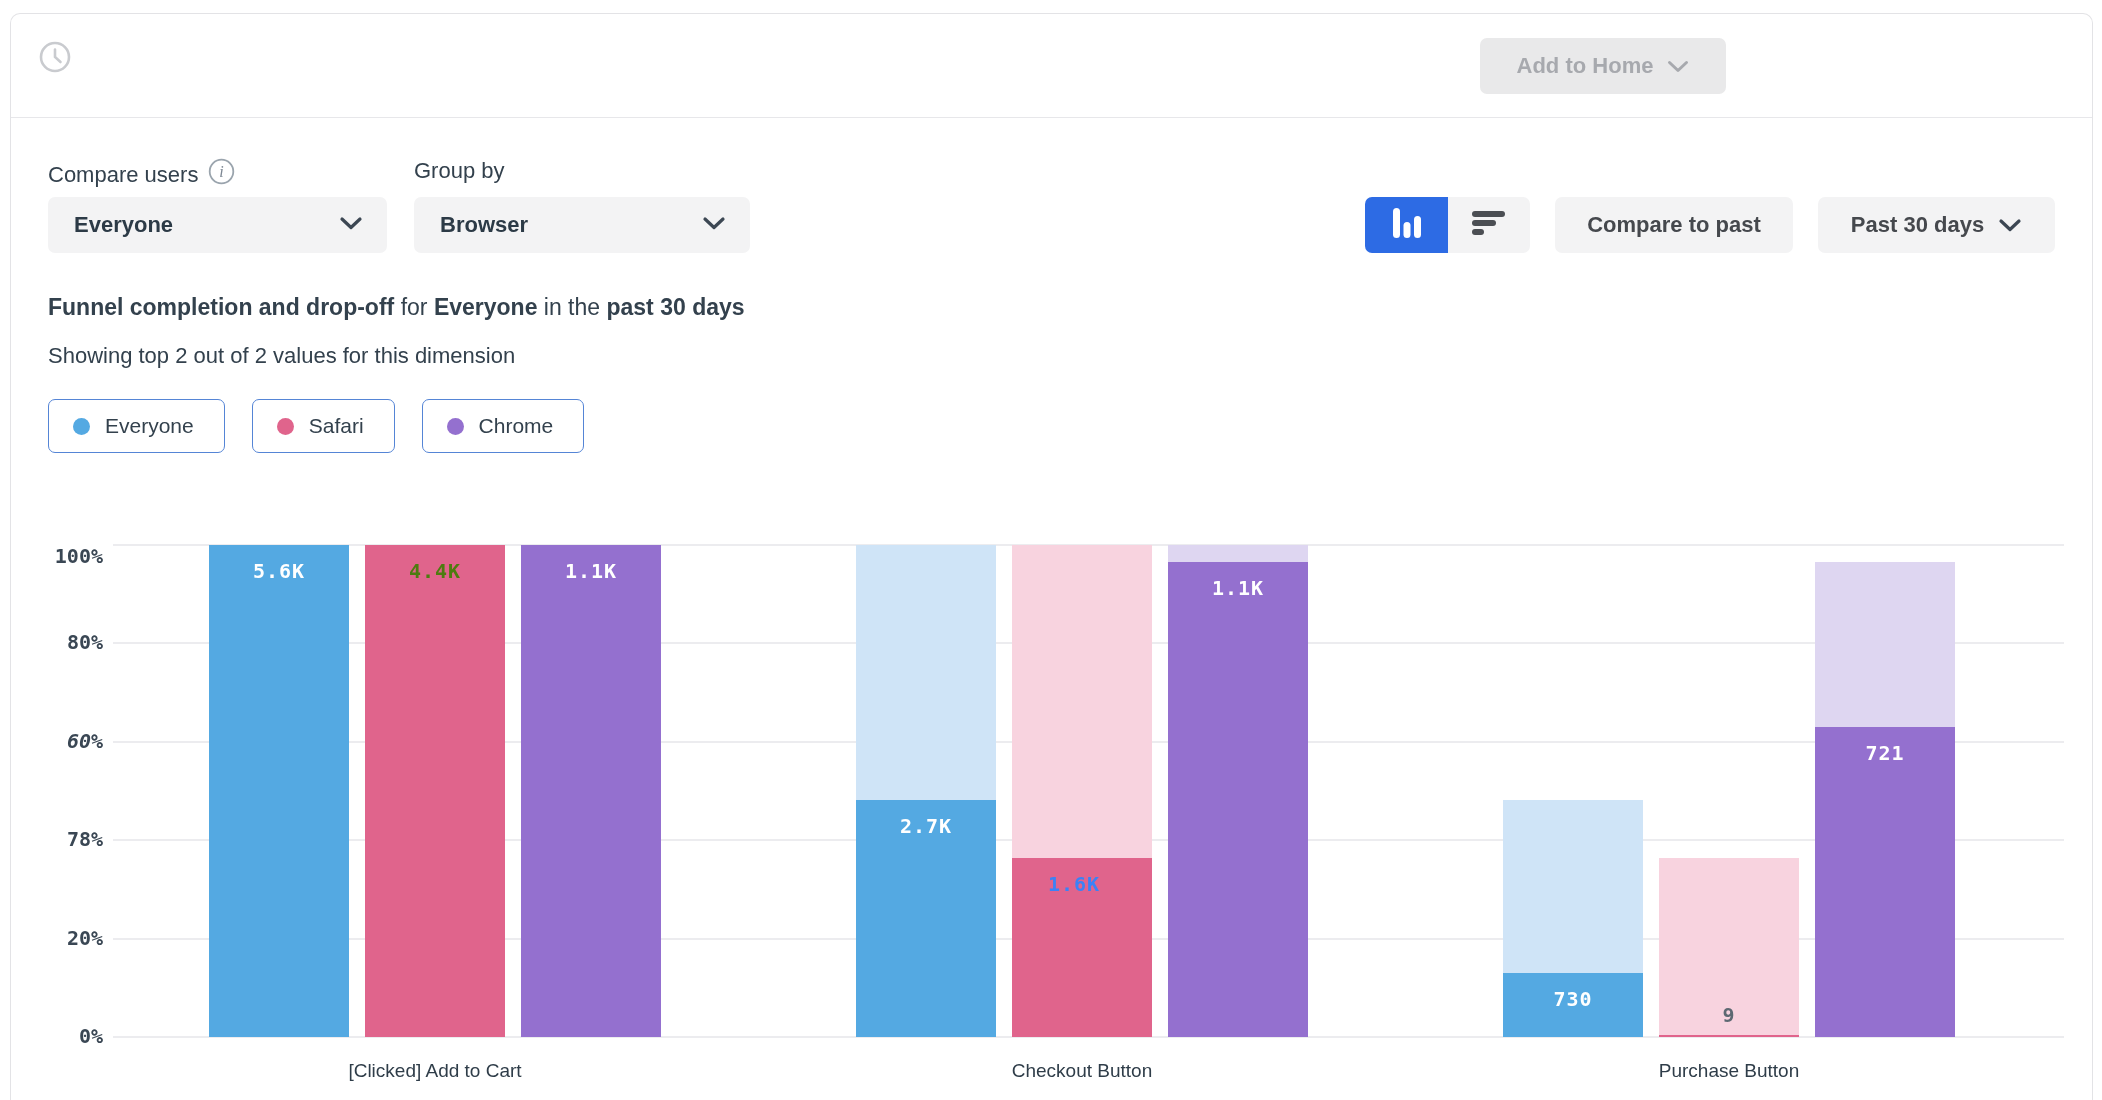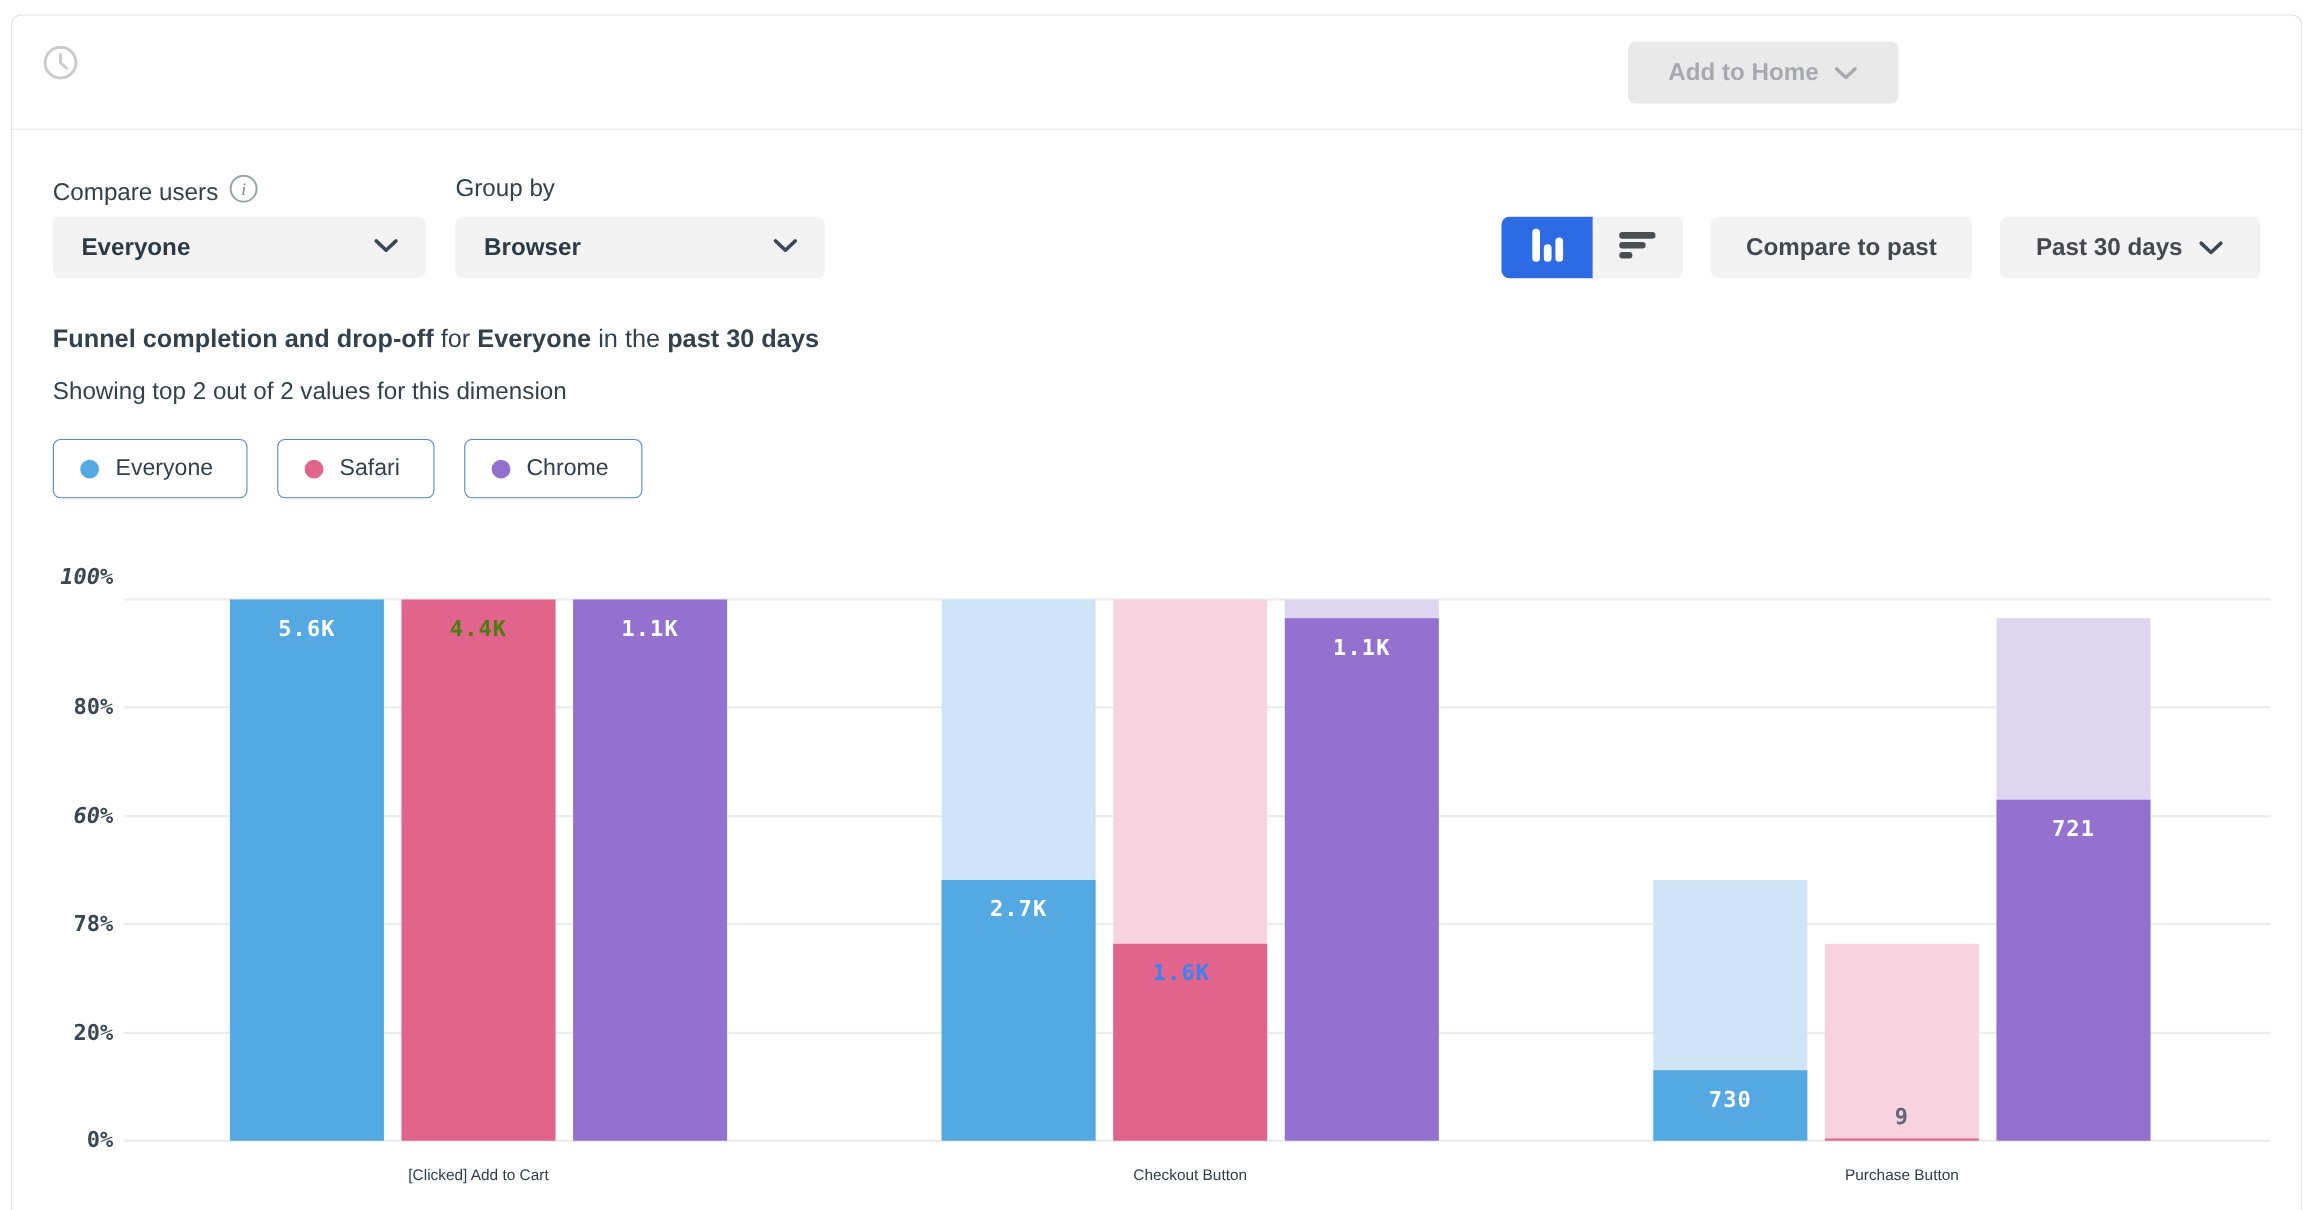--- a/index.html
+++ b/index.html
@@ -42,21 +42,21 @@
   .legend { position:absolute; left:48px; top:399px; display:flex; gap:27px; }
   .chip { height:54px; display:inline-flex; align-items:center; gap:15px; padding:0 30px 0 24px;
           border:1px solid #5585d6; border-radius:7px; background:#fff; cursor:pointer; }
   .chip .dot { width:17px; height:17px; border-radius:50%; }
   .chip .lbl { font-size:21px; color:#33414d; }
 
   
   .gridline { position:absolute; height:2px; background:#ececef; }
   .ytick { position:absolute; width:70px; text-align:right; font-family:"DejaVu Sans Mono", monospace;
            font-size:20px; font-weight:700; color:#3a4754; }
-  .xlabel { position:absolute; font-size:14px; color:#2f3d49; text-align:center; }
+  .xlabel { position:absolute; font-size:19px; color:#2f3d49; text-align:center; }
   .bar { position:absolute; }
   .bar-label { position:absolute; width:140px; text-align:center; font-family:"DejaVu Sans Mono", monospace;
                font-size:20px; font-weight:700; letter-spacing:1px; }
 </style>
 </head>
 <body>
 
 <div id="stage">
   <div class="card"></div>
 
@@ -157,21 +157,21 @@
         <span class="lbl">Safari</span>
       </div>
       <div class="chip">
         <span class="dot" style="background: rgb(148, 112, 207);"></span>
         <span class="lbl">Chrome</span>
       </div>
     </div>
 
   <div id="chart" class="abs" style="left:0; top:0; width:2102px; height:1100px;">
       <div class="gridline" style="left: 113px; top: 544px; width: 1951px;"></div>
-      <div class="ytick" style="left: 33px; top: 512px; font-style: italic;">100%</div>
+      <div class="ytick" style="left: 33px; top: 544px;">100%</div>
       <div class="gridline" style="left: 113px; top: 642.4px; width: 1951px;"></div>
       <div class="ytick" style="left: 33px; top: 630.4px;">80%</div>
       <div class="gridline" style="left: 113px; top: 740.8px; width: 1951px;"></div>
       <div class="ytick" style="left: 33px; top: 728.8px; font-style: italic;">60%</div>
       <div class="gridline" style="left: 113px; top: 839.2px; width: 1951px;"></div>
       <div class="ytick" style="left: 33px; top: 827.2px;">78%</div>
       <div class="gridline" style="left: 113px; top: 937.6px; width: 1951px;"></div>
       <div class="ytick" style="left: 33px; top: 925.6px;">20%</div>
       <div class="gridline" style="left: 113px; top: 1036px; width: 1951px;"></div>
       <div class="ytick" style="left: 33px; top: 1024px;">0%</div>

